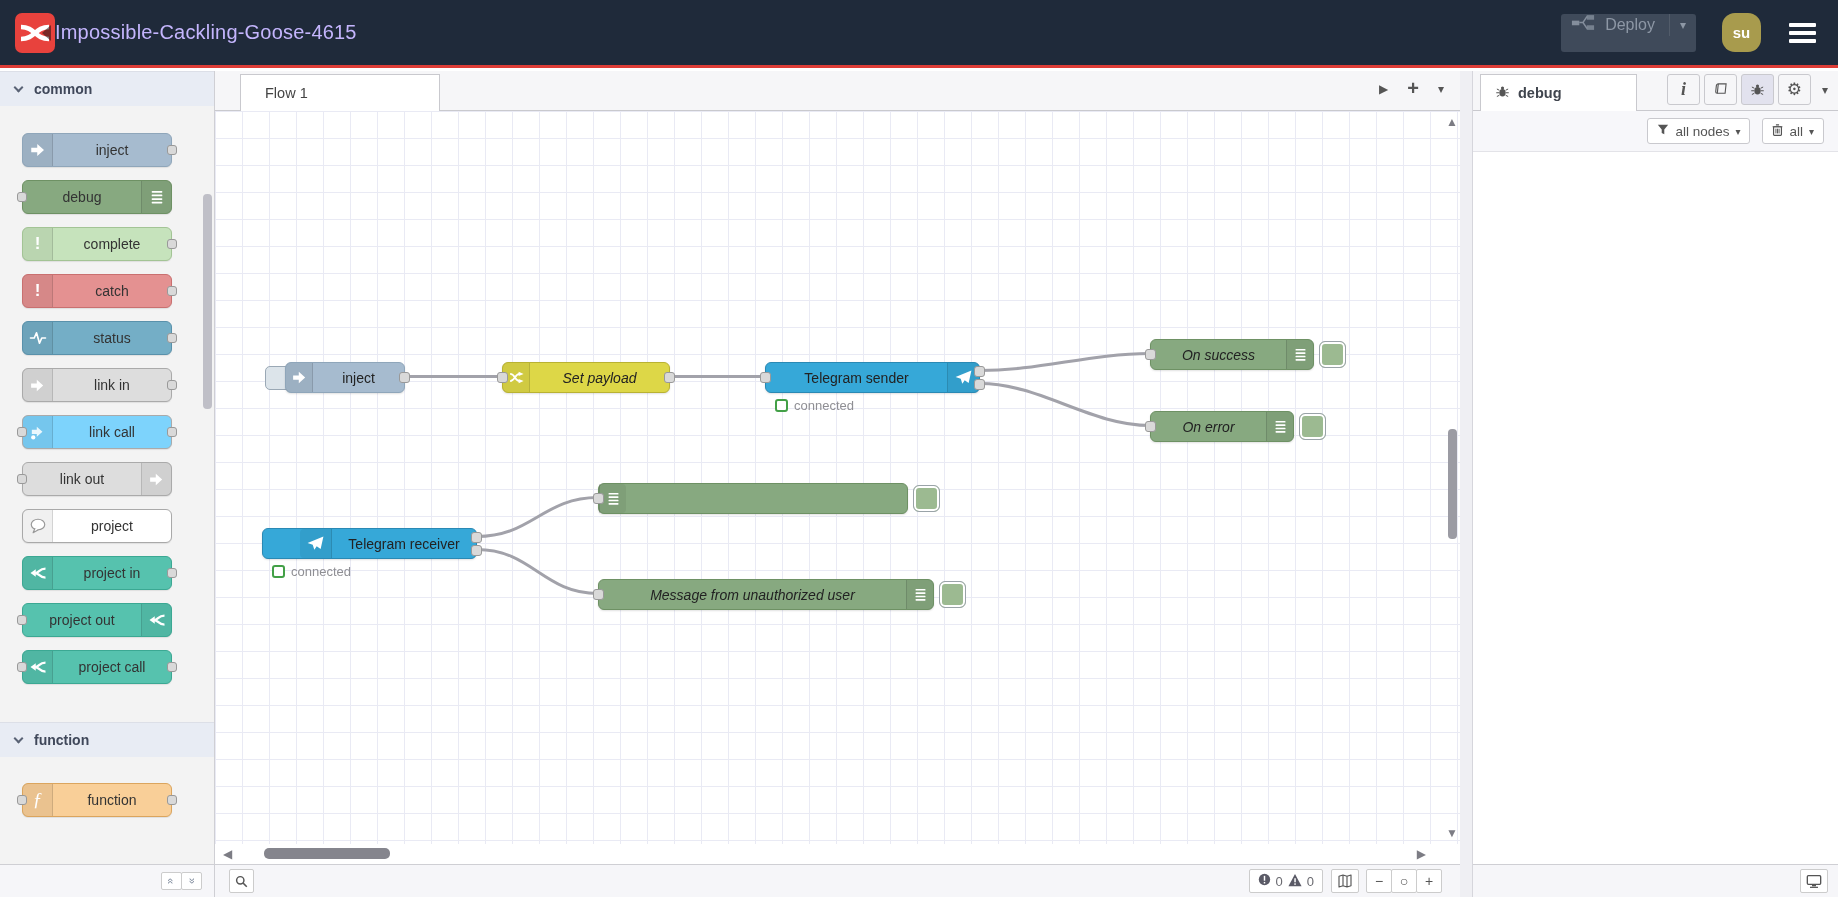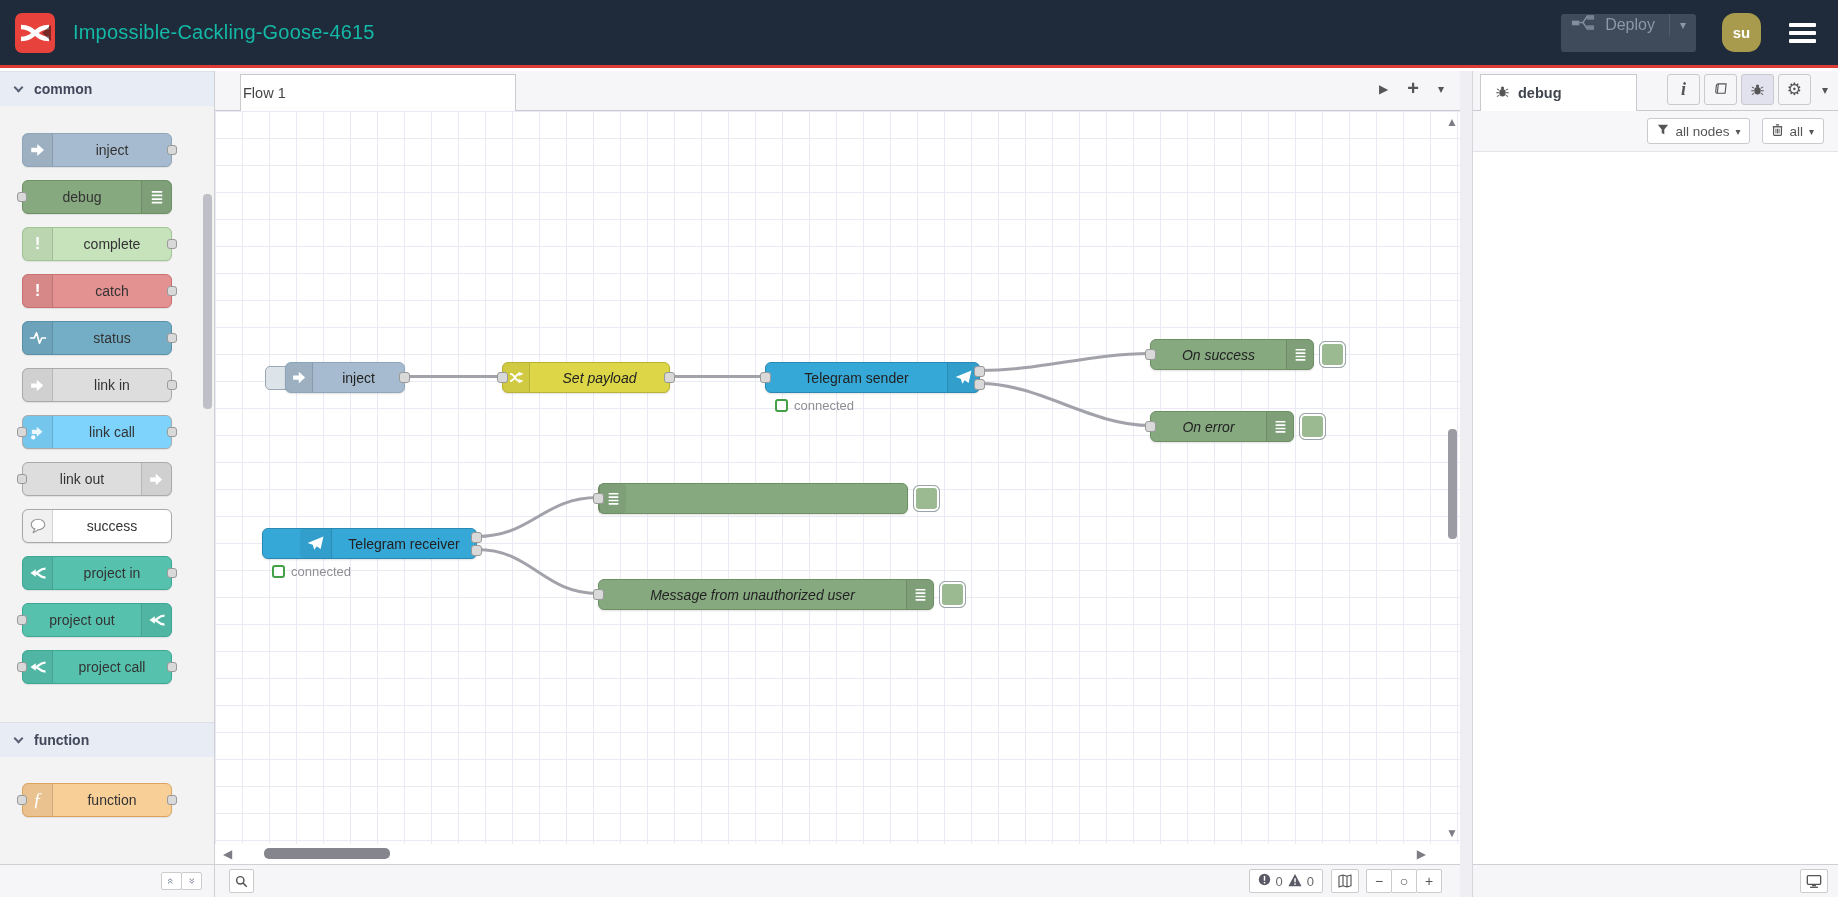--- a/index.html
+++ b/index.html
@@ -4,21 +4,21 @@
 <style>
   * { margin:0; padding:0; box-sizing:border-box; }
   html,body { background:#fff; }
   body { font-family:"Liberation Sans","DejaVu Sans",sans-serif; }
   .app { position:relative; width:1838px; height:897px; overflow:hidden; background:#fff; }
 
   
   .header { position:absolute; top:0; left:0; width:1838px; height:68px; background:#1f2a3a;
             border-bottom:3px solid #dd3c36; display:flex; align-items:center; }
   .logo { width:40px; height:40px; margin-left:15px; flex:0 0 auto; }
-  .hdr-title { margin-left:18px; color:#14b8a6; font-size:20px; letter-spacing:.2px; }
+  .hdr-title { color:#c4b5fd; font-size:20px; letter-spacing:.2px; }
   .hdr-right { margin-left:auto; display:flex; align-items:center; gap:26px; padding-right:20px; }
   .deploy-btn { display:flex; align-items:center; height:38px; background:#3f4a5a; border-radius:3px;
                 padding:0 10px 16px 10px; cursor:pointer; }
   .deploy-btn .dlabel { color:#8d97a5; font-size:16px; margin:0 14px 0 10px; }
   .deploy-sep { width:1px; height:22px; background:rgba(255,255,255,.10); margin-right:10px; }
   .deploy-caret { color:#8d97a5; font-size:12px; }
   .avatar { width:39px; height:39px; border-radius:13px; background:#a89b4d; color:#fff; font-weight:bold;
             font-size:15px; display:flex; align-items:center; justify-content:center; cursor:pointer; }
   .hamburger { display:flex; flex-direction:column; gap:4px; cursor:pointer; padding:4px 2px; }
   .hamburger span { display:block; width:27px; height:4px; background:#fff; border-radius:1px; }
@@ -60,21 +60,21 @@
                     border-top:1px solid #cfcfd4; display:flex; align-items:center; justify-content:flex-end; padding-right:12px; }
   .pf-btn { width:21px; height:18px; border:1px solid #ccc; background:#fff; border-radius:2px; color:#7a8699;
             font-size:11px; display:flex; align-items:center; justify-content:center; margin-left:-1px; cursor:pointer; }
   .rot-up { transform:rotate(90deg); display:inline-block; }
   .rot-down { transform:rotate(-90deg); display:inline-block; }
 
   
   .tabbar { height:40px; background:#f6f6f8; border-bottom:1px solid #c9c9ce; display:flex; align-items:flex-end; }
   .tab { height:37px; background:#fff; border:1px solid #c9c9ce; border-bottom:none; margin-bottom:-1px;
          display:flex; align-items:center; cursor:pointer; }
-  .flow-tab { margin-left:25px; width:276px; padding-left:2px; font-size:14.5px; color:#444; }
+  .flow-tab { margin-left:25px; width:200px; padding-left:24px; font-size:14.5px; color:#444; }
   .tabbar-actions { margin-left:auto; display:flex; align-items:center; gap:19px; padding:0 16px 10px 0; }
   .tb-ico { color:#555; cursor:pointer; }
   .tb-play { font-size:12px; } .tb-plus { font-size:20px; font-weight:bold; } .tb-caret { font-size:12px; }
 
   
   .canvas { position:relative; width:1245px; height:733px; background:#fff; overflow:hidden;
             background-image:linear-gradient(to right,#e9eaf4 1px,transparent 1px),
                              linear-gradient(to bottom,#e9eaf4 1px,transparent 1px);
             background-size:27px 27px; }
   .wires { position:absolute; left:0; top:0; }
@@ -272,21 +272,21 @@
             <span class="pport pleft"></span>
           </div>
 
           <div class="pnode" style="background-color: rgb(255, 255, 255); border-color: rgb(169, 169, 169);">
             <span class="picon left">
               <svg viewBox="0 0 24 24" width="18" height="18">
                 <ellipse cx="12" cy="10" rx="9" ry="7" fill="#fff" stroke="#999" stroke-width="1.6"></ellipse>
                 <path d="M8 15l-2.5 6 7-4" fill="#fff" stroke="#999" stroke-width="1.6" stroke-linejoin="round"></path>
               </svg>
             </span>
-            <span class="plabel">success</span>
+            <span class="plabel">project</span>
           </div>
 
           <div class="pnode" style="background-color: rgb(86, 194, 174); border-color: rgb(59, 168, 147);">
             <span class="picon left">
               <svg viewBox="0 0 24 24" width="18" height="18">
                 <path d="M22 6c-9 0-8 6-14 6 6 0 5 6 14 6" fill="none" stroke="#fff" stroke-width="3"></path>
                 <path d="M9 7l-7 5 7 5z" fill="#fff"></path>
               </svg>
             </span>
             <span class="plabel">project in</span>

